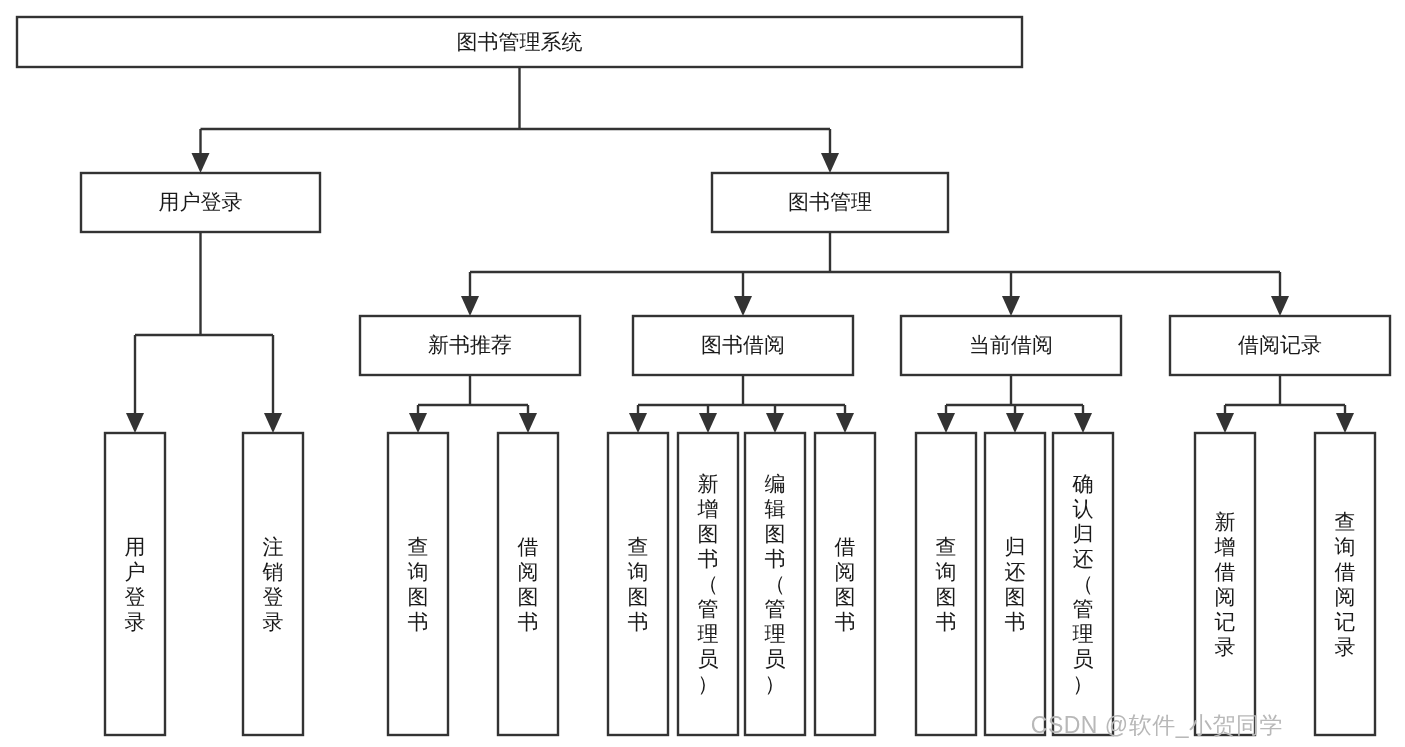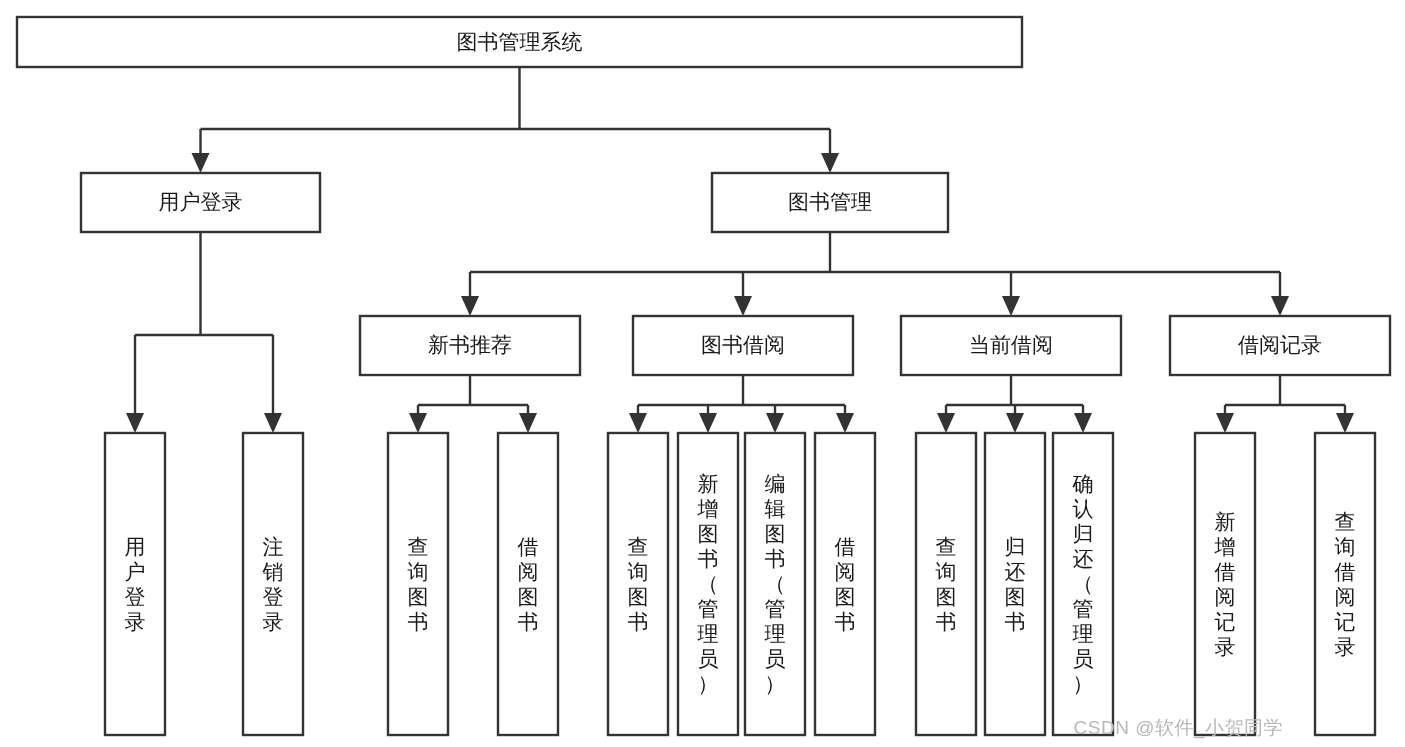--- a/index.html
+++ b/index.html
@@ -52,21 +52,21 @@
     font-family: "Liberation Sans", "DejaVu Sans", sans-serif;
     font-size: 21px;
     fill: #1a1a1a;
     text-anchor: middle;
   }
   .watermark-text {
     position: absolute;
     right: 6px;
     bottom: 6px;
     font-family: "Liberation Sans", "DejaVu Sans", sans-serif;
-    font-size: 19px;
+    font-size: 23px;
     color: #b8b8b8;
     white-space: nowrap;
     letter-spacing: 0.5px;
   }
 </style>
 </head>
 <body>
 
 <div id="diagram-root">
   <svg class="diagram-svg" viewBox="0 0 1405 747">

